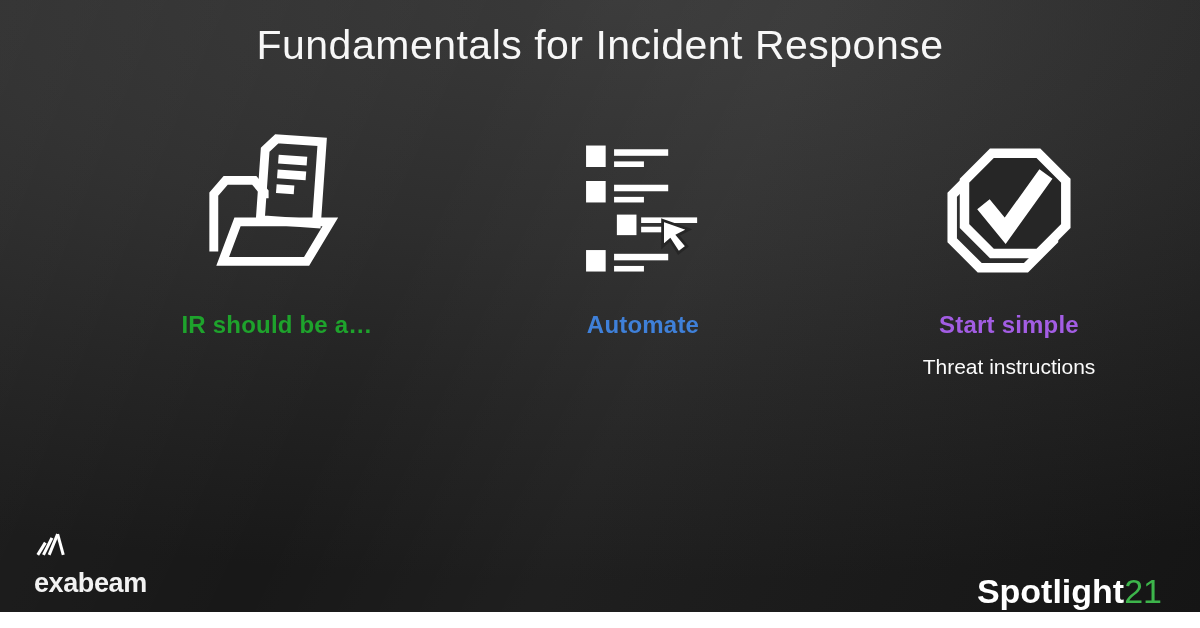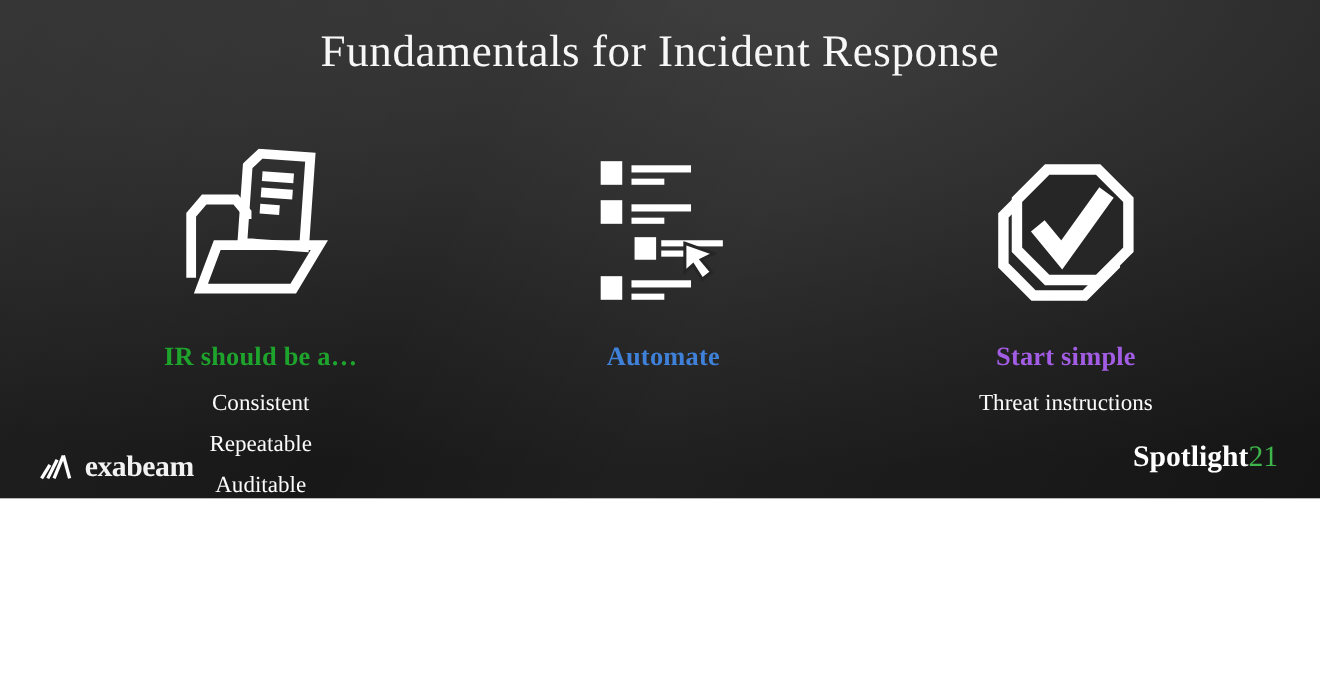--- a/index.html
+++ b/index.html
@@ -1,25 +1,24 @@
 <!DOCTYPE html>
 <html><head>
 <meta charset="utf-8">
 <style>
   * { margin: 0; padding: 0; box-sizing: border-box; }
   html, body { width: 1200px; height: 628px; overflow: hidden; }
   body { font-family: "Liberation Sans", sans-serif; }
 
   .slide {
     position: relative;
-    width: 1200px; height: 453px;
+    width: 1200px; height: 612px;
     background:
       radial-gradient(130% 95% at 52% 0%, #3a3a3a 0%, #2d2d2d 42%, #232323 68%, #181818 100%);
     overflow: hidden;
-    font-family: Liberation Serif, serif;
   }
   
   .slide::before {
     content: "";
     position: absolute; inset: 0;
     background: linear-gradient(115deg, rgba(255,255,255,0.04) 0%, rgba(255,255,255,0) 35%, rgba(255,255,255,0.03) 55%, rgba(0,0,0,0.12) 100%);
     pointer-events: none;
   }
 
   .title {
@@ -31,20 +30,21 @@
     color: #f7f7f7;
     letter-spacing: 0.5px;
   }
 
   .columns {
     position: relative;
     margin-top: 64px;
     display: flex;
     padding-left: 57px;
     gap: 6px;
+    margin-left: 40px;
   }
   .col { width: 360px; text-align: center; }
 
   .icon-wrap {
     height: 152px;
     display: flex;
     align-items: center;
     justify-content: center;
   }
 
@@ -61,33 +61,34 @@
     line-height: 1.23;
     color: #fbfbfb;
     margin-bottom: 11px;
   }
   .col-narrow .items .item { max-width: 262px; margin-left: auto; margin-right: auto; }
 
   .footer-left {
     position: absolute;
     left: 34px; bottom: 13px;
     display: flex;
-    align-items: center;
+    align-items: flex-start;
     gap: 9px;
+    flex-direction: column;
   }
   .brand-text {
     color: #f2f2f2;
     font-size: 27px;
     font-weight: 700;
     letter-spacing: -0.4px;
   }
   .footer-right {
     position: absolute;
-    right: 38px; bottom: 22px;
-    font-size: 27px;
+    right: 38px; bottom: 1px;
+    font-size: 34px;
     color: #ffffff;
   }
   .event-name { font-weight: 700; }
   .event-year { font-weight: 400; }
 </style>
 </head>
 <body>
 
 <div class="slide">
 
@@ -102,26 +103,20 @@
             <path d="M66 17 L77 5 L123 5 L123 88 L66 88 Z" fill="none" stroke="#ffffff" stroke-width="9"></path>
             <rect x="80" y="21" width="29" height="9" fill="#ffffff"></rect>
             <rect x="80" y="36" width="29" height="9" fill="#ffffff"></rect>
             <rect x="80" y="51" width="18" height="9" fill="#ffffff"></rect>
           </g>
           <path d="M16 118 L16 60 L28 46 L57 46 L67 58 L67 64" fill="none" stroke="#ffffff" stroke-width="9"></path>
           <path d="M25 128 L40 88 L134 88 L110 128 Z" fill="none" stroke="#ffffff" stroke-width="9" stroke-linejoin="miter"></path>
         </svg>
       </div>
       <div class="heading" style="color: rgb(30, 163, 44);">IR should be a…</div>
-      <div class="items">
-          <div class="item">Consistent</div>
-          <div class="item">Repeatable</div>
-          <div class="item">Auditable</div>
-          <div class="item">Process</div>
-        </div>
     </div>
 
     <div class="col">
       <div class="icon-wrap">
         <svg width="140" height="150" viewBox="0 0 150 160" aria-hidden="true">
           <g fill="#ffffff">
             <rect x="14" y="12" width="21" height="23"></rect>
             <rect x="44" y="16" width="58" height="7"></rect>
             <rect x="44" y="29" width="32" height="6"></rect>
 

